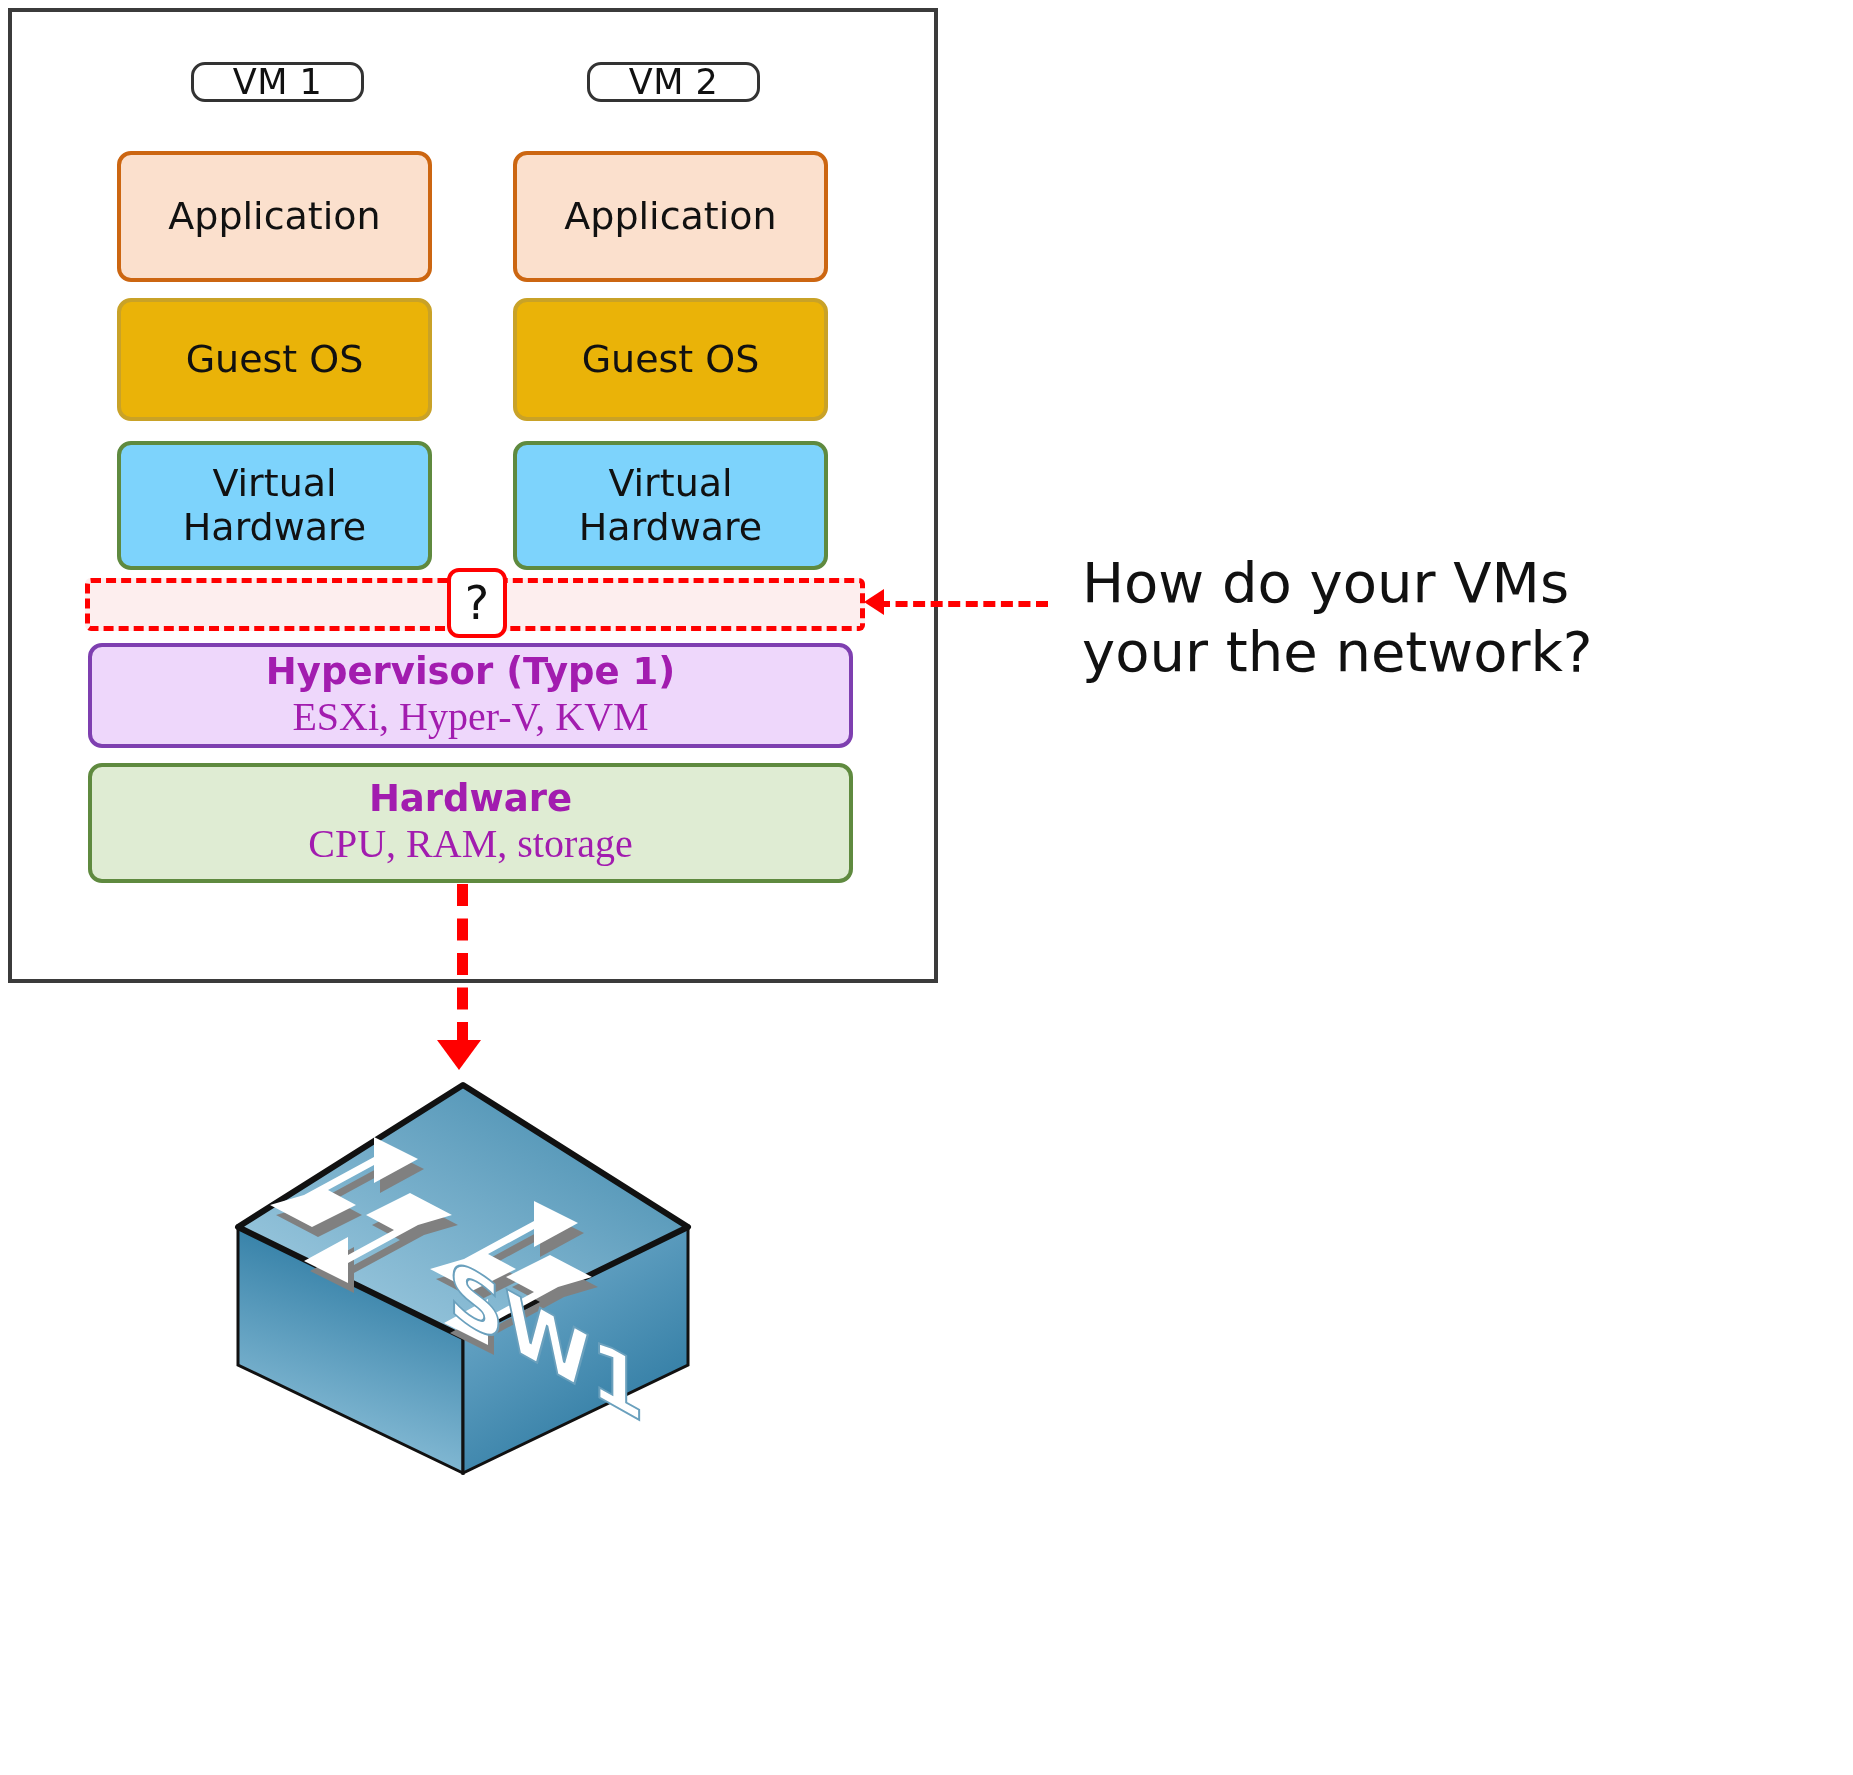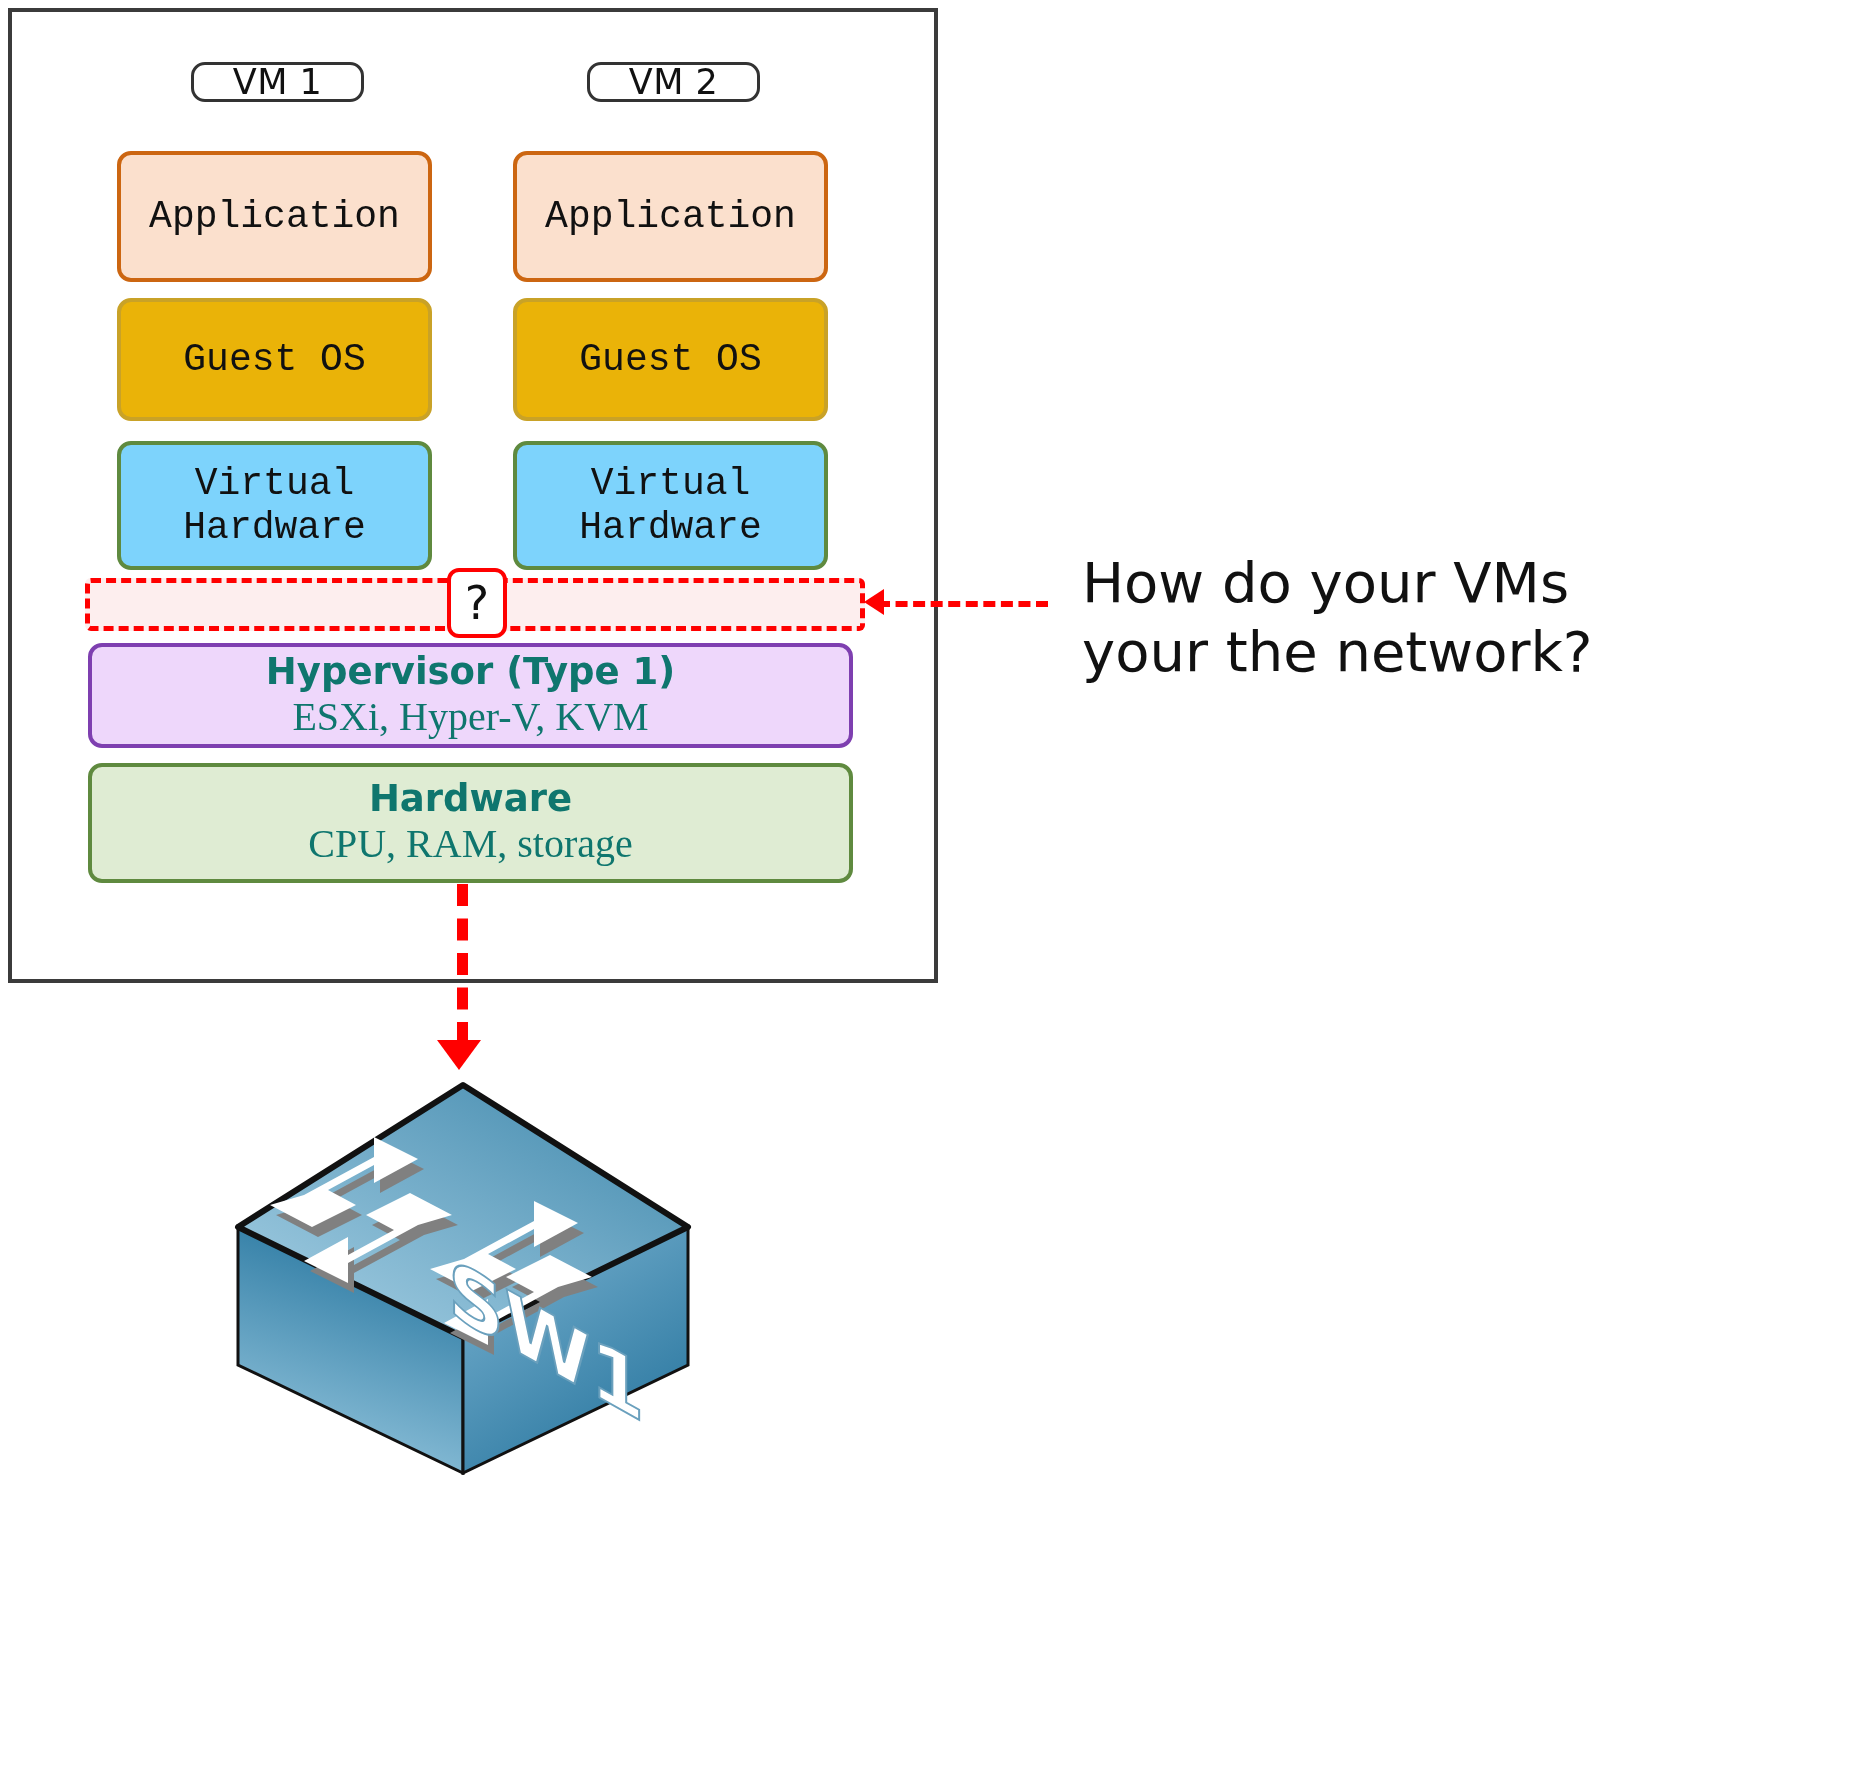--- a/index.html
+++ b/index.html
@@ -53,21 +53,20 @@
   .layer {
     position: absolute;
     box-sizing: border-box;
     border-radius: 14px;
     display: flex;
     flex-direction: column;
     align-items: center;
     justify-content: center;
     text-align: center;
     color: #111111;
-    font-family: Liberation Mono, monospace;
   }
   .layer .l1 {
     font-size: 38px;
     line-height: 1.14;
   }
   .layer .l2 {
     font-size: 38px;
     line-height: 1.14;
   }
 
@@ -125,21 +124,21 @@
   .wide {
     position: absolute;
     left: 88px;
     width: 765px;
     box-sizing: border-box;
     border-radius: 14px;
     display: flex;
     flex-direction: column;
     align-items: center;
     justify-content: center;
-    color: #0f766e;
+    color: #a21caf;
   }
   .hyper {
     top: 643px;
     height: 105px;
     background: #eed7fb;
     border: 4px solid #7e3fb0;
   }
   .hw {
     top: 763px;
     height: 120px;

